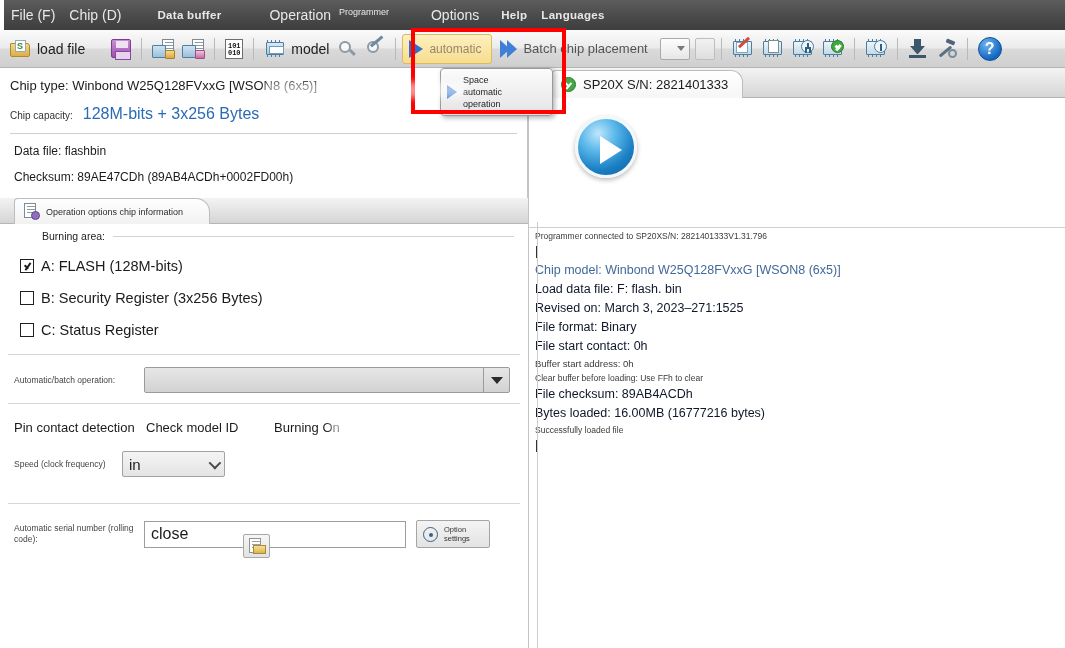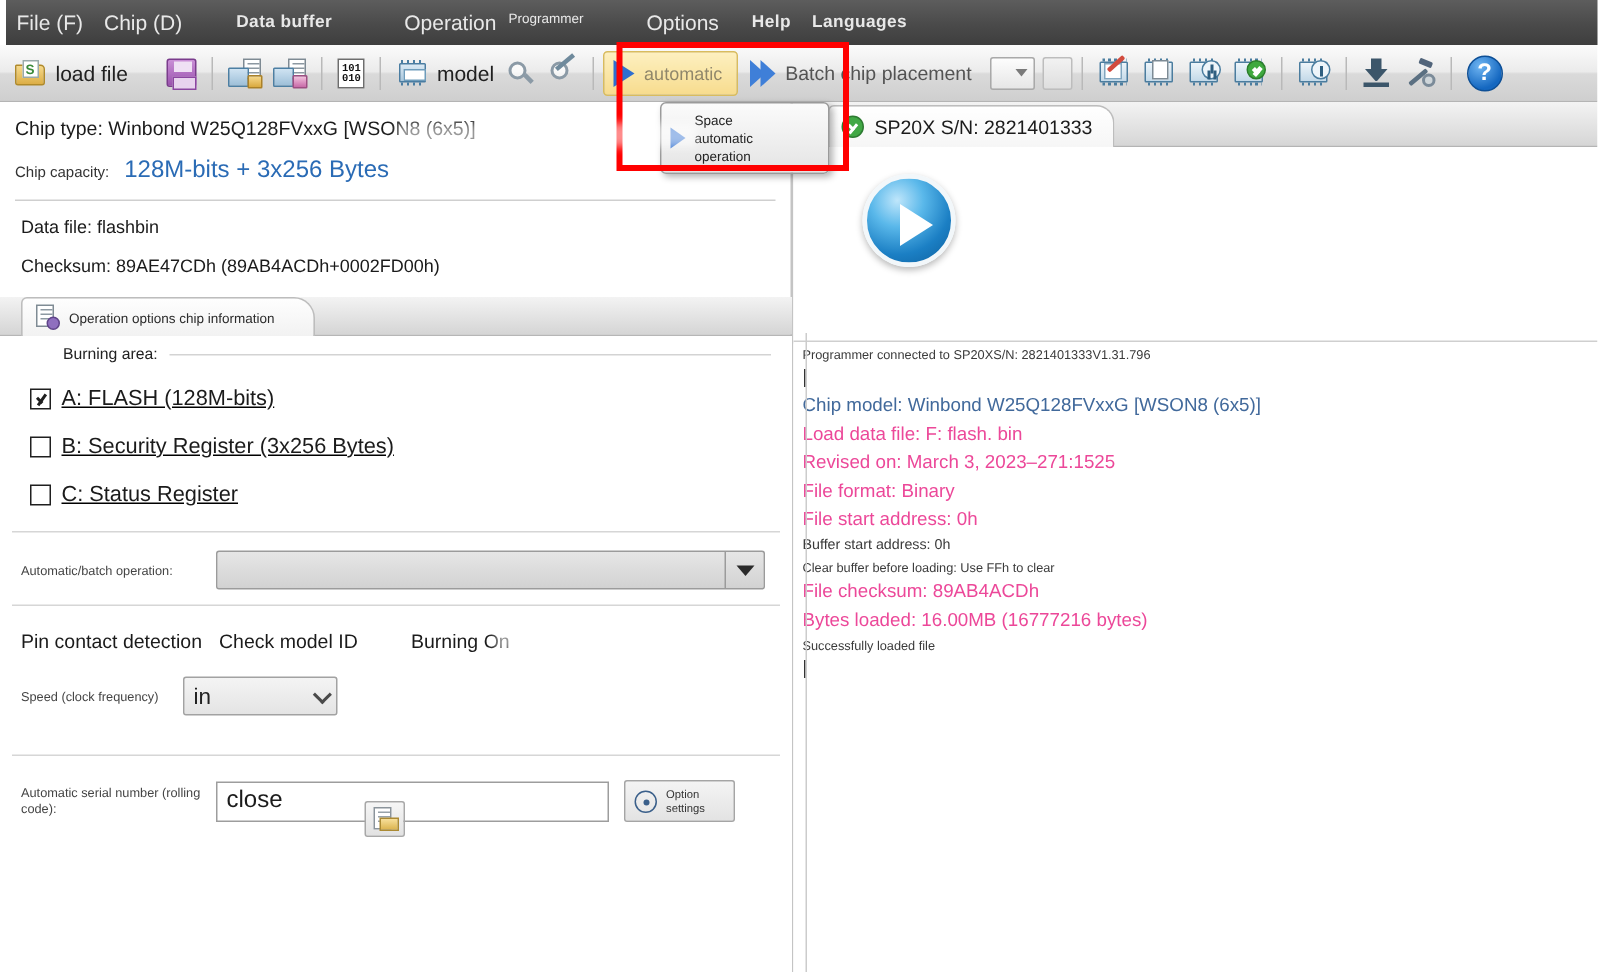--- a/index.html
+++ b/index.html
@@ -169,21 +169,21 @@
   .tab .tico .g{position:absolute;right:0;bottom:0;width:9px;height:9px;border-radius:50%;background:#8f6fbf;border:1px solid #5f4489;}
   .tab .tlbl{font-size:9px;color:#2b2b2b;}
 
   .tabpane{position:absolute;left:0;top:156px;width:528px;height:424px;background:#fff;}
 
   .ba-row{display:flex;align-items:center;gap:8px;padding:6px 14px 0 6px;margin-left:36px;}
   .ba-lbl{font-size:10.5px;color:#222;white-space:nowrap;}
   .ba-line{flex:1;height:1px;background:#d3d3d3;}
 
   .cblist{padding:16px 0 0 20px;}
-  .cbrow{display:flex;align-items:center;gap:7px;margin-bottom:16px;text-decoration:underline;}
+  .cbrow{display:flex;align-items:center;gap:7px;margin-bottom:16px;}
   .cbox{width:14px;height:14px;border:1.3px solid #1f1f1f;background:#fff;position:relative;flex:none;}
   .cbox.on::after{content:"";position:absolute;left:3px;top:5.5px;width:5px;height:1.8px;background:#1f1f1f;transform:rotate(45deg);}
   .cbox.on::before{content:"";position:absolute;left:6px;top:2px;width:1.8px;height:9px;background:#1f1f1f;transform:rotate(35deg);}
   .cblbl{font-size:14.5px;color:#1b1b1b;}
 
   .sqbtn{position:absolute;left:243px;top:310px;width:27px;height:24px;
     background:linear-gradient(180deg,#f6f6f6,#e2e2e2);border:1px solid #a8a8a8;border-radius:2px;}
   .sqbtn .pg{position:absolute;left:5px;top:3px;width:12px;height:15px;background:#fff;border:1px solid #8b949b;}
   .sqbtn .pg b{position:absolute;left:2px;top:2px;width:8px;height:1px;background:#98a2a9;box-shadow:0 3px 0 #98a2a9,0 6px 0 #98a2a9;}
   .sqbtn .env{position:absolute;right:3px;bottom:3px;width:13px;height:9px;background:linear-gradient(180deg,#f7df9a,#dcb44f);border:1px solid #ab8a33;}
@@ -236,21 +236,21 @@
   .bigplay{position:absolute;left:46px;top:18px;width:62px;height:62px;border-radius:50%;
     background:radial-gradient(circle at 36% 26%,#bfe6fb 0%,#5ab8ea 32%,#1b7fc4 66%,#0d5e9c 100%);
     border:3px solid #f2f7fa; box-shadow:0 2px 5px rgba(0,0,0,.28);}
   .bigplay .tri{position:absolute;left:22px;top:17px;width:0;height:0;
     border-left:22px solid #ffffff;border-top:14px solid transparent;border-bottom:14px solid transparent;}
 
   .logpane{position:absolute;left:0;top:161px;width:536px;height:419px;background:#fff;}
   .logline{padding:0 0 0 6px;white-space:nowrap;color:#1b1b1b;}
   .l-xs{font-size:8.5px;line-height:14px;color:#3a3a3a;}
   .l-sm{font-size:9.5px;line-height:15px;color:#3a3a3a;}
-  .l-md{font-size:12.5px;line-height:19px;color:#ec4899;}
+  .l-md{font-size:12.5px;line-height:19px;color:#0f172a;}
   .l-blue{color:#41699b;}
   .caret{width:1px;height:12px;background:#333;margin:3px 0 3px 7px;}
 
   .divv{position:absolute;left:528px;top:68px;width:1px;height:580px;background:#c4c4c4;}
   .divv2{position:absolute;left:537px;top:222px;width:1px;height:426px;background:#cccccc;}
 
   
   .popup{
     position:absolute;left:440px;top:68px;width:113px;height:48px;
     background:linear-gradient(180deg,#fbfbfb,#e4e4e4);
@@ -559,21 +559,21 @@
       </div>
     </div>
 
     <div class="logpane">
       <div class="logline l-xs">Programmer connected to SP20XS/N: 2821401333V1.31.796</div>
       <div class="caret"></div>
       <div class="logline l-md l-blue">Chip model: Winbond W25Q128FVxxG [WSON8 (6x5)]</div>
       <div class="logline l-md">Load data file: F:  flash. bin</div>
       <div class="logline l-md">Revised on: March 3, 2023–271:1525</div>
       <div class="logline l-md">File format: Binary</div>
-      <div class="logline l-md">File start address: 0h</div>
+      <div class="logline l-md">File start contact: 0h</div>
       <div class="logline l-sm">Buffer start address: 0h</div>
       <div class="logline l-xs">Clear buffer before loading: Use FFh to clear</div>
       <div class="logline l-md">File checksum: 89AB4ACDh</div>
       <div class="logline l-md">Bytes loaded: 16.00MB (16777216 bytes)</div>
       <div class="logline l-xs">Successfully loaded file</div>
       <div class="caret"></div>
     </div>
   </div>
 
   <div class="divv2"></div>

